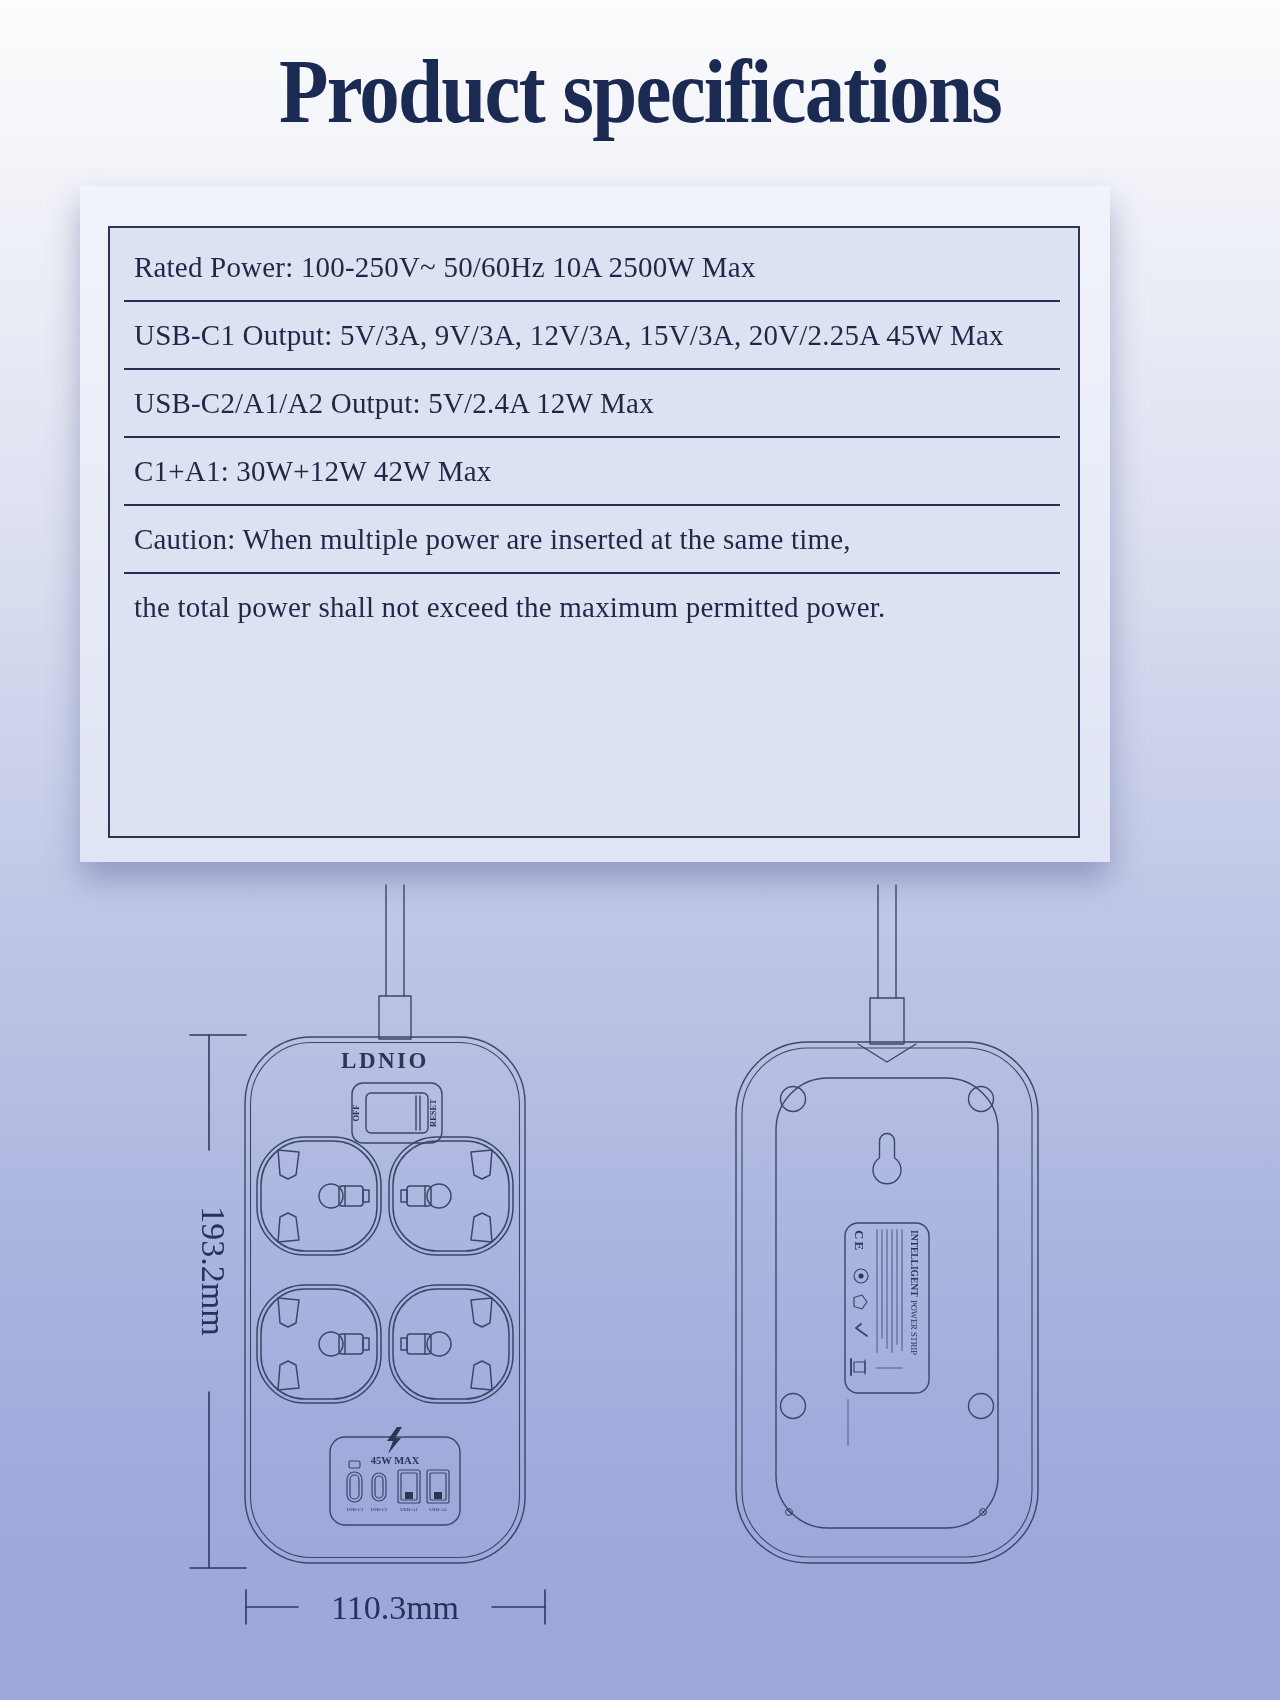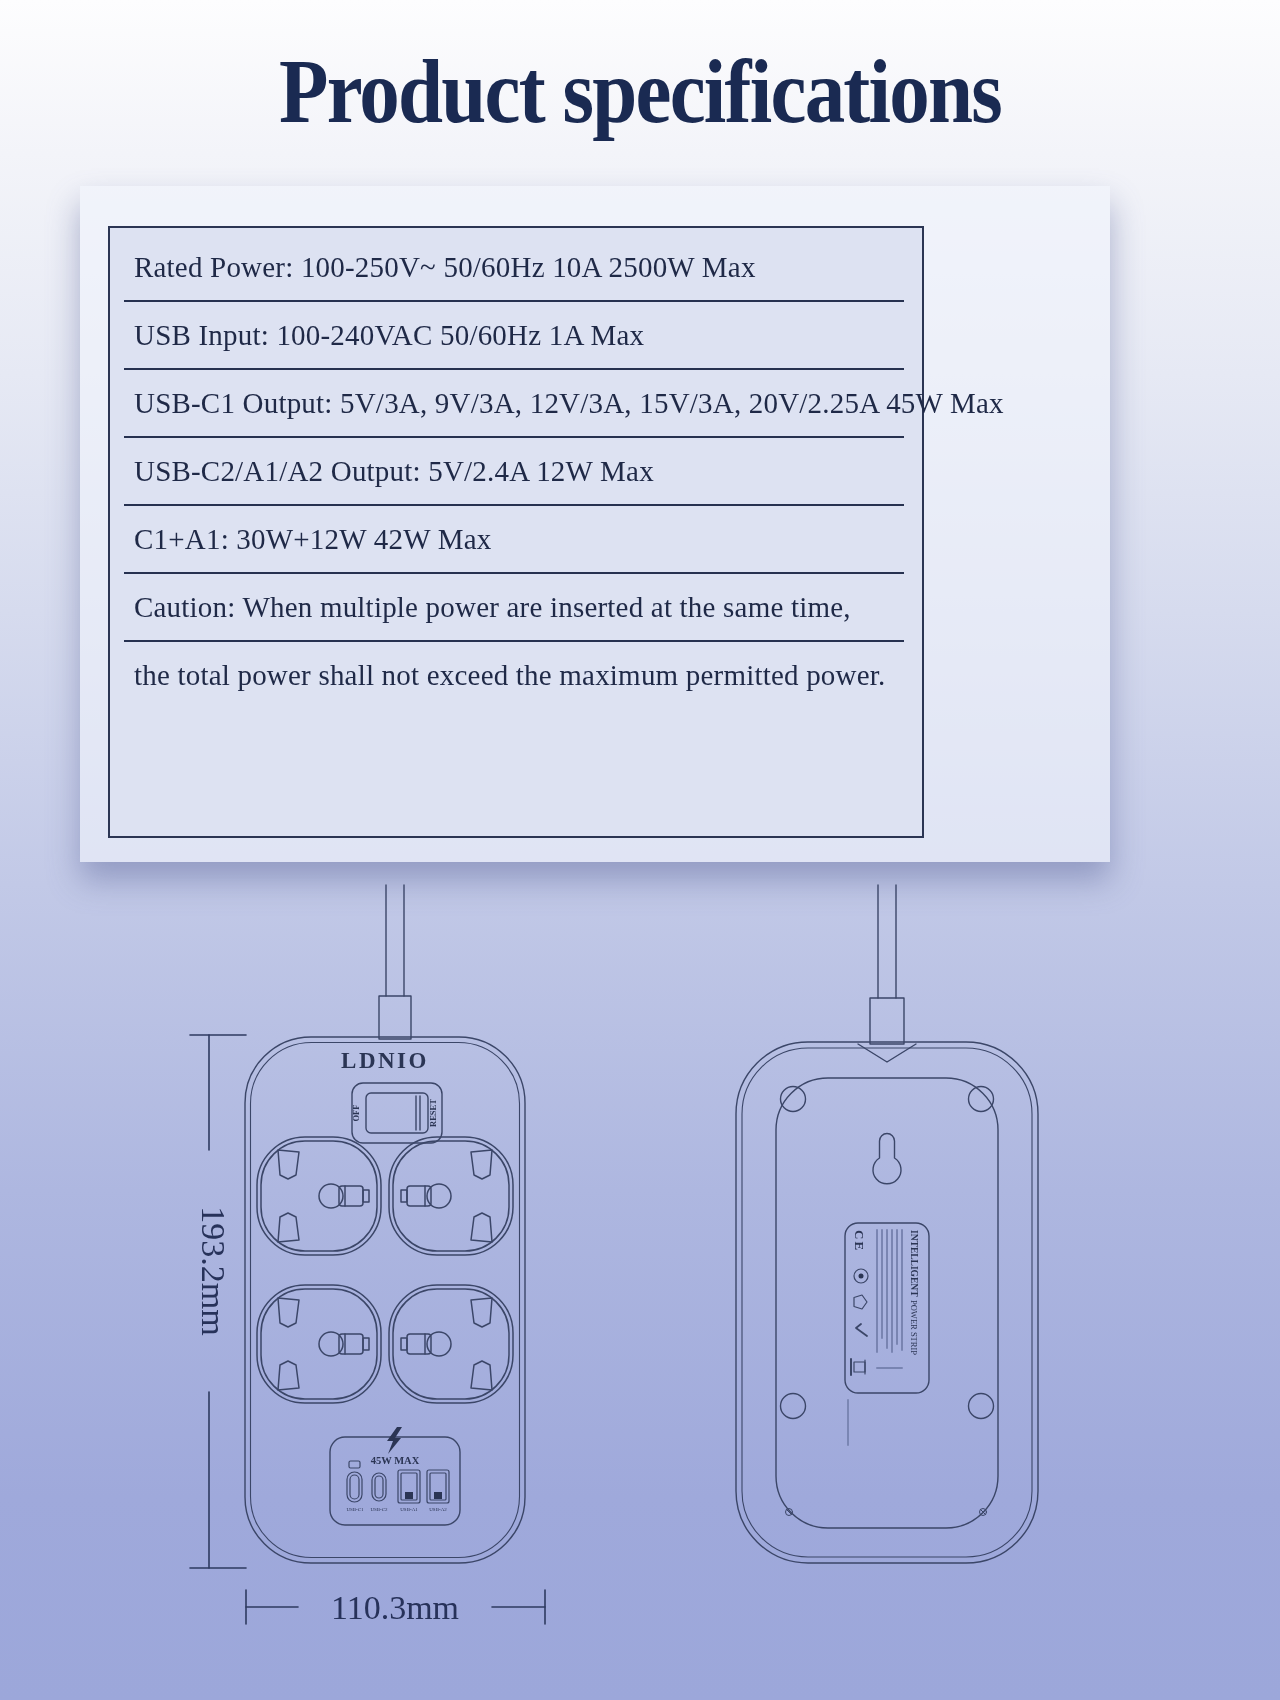--- a/index.html
+++ b/index.html
@@ -19,21 +19,21 @@
     color:#1a2a52;
     transform:scaleX(0.88);transform-origin:center;
     white-space:nowrap;
   }
   .panel{
     position:absolute;left:80px;top:186px;width:1030px;height:676px;
     background:rgba(241,244,251,0.62);
     box-shadow:0 18px 30px rgba(92,102,155,0.48);
   }
   .spec-box{
-    position:absolute;left:28px;top:40px;width:816px;height:612px;
+    position:absolute;left:28px;top:40px;width:972px;height:612px;
     border:2px solid #2b3553;
     background:#dde2f2;
     box-sizing:border-box;
     padding-top:6px;
   }
   .spec-row{
     height:66px;
     margin:0 18px 0 14px;
     display:flex;align-items:center;
     border-bottom:2px solid #263150;
@@ -51,23 +51,20 @@
 <body>
 
 <div class="page">
 
   <div class="title">Product specifications</div>
 
   <div class="panel">
     <div class="spec-box">
       <div class="spec-row">
           <span>Rated Power: 100-250V~ 50/60Hz 10A 2500W Max</span>
-        </div>
-      <div class="spec-row">
-          <span>USB Input: 100-240VAC 50/60Hz 1A Max</span>
         </div>
       <div class="spec-row">
           <span>USB-C1 Output: 5V/3A, 9V/3A, 12V/3A, 15V/3A, 20V/2.25A 45W Max</span>
         </div>
       <div class="spec-row">
           <span>USB-C2/A1/A2 Output: 5V/2.4A 12W Max</span>
         </div>
       <div class="spec-row">
           <span>C1+A1: 30W+12W 42W Max</span>
         </div>

